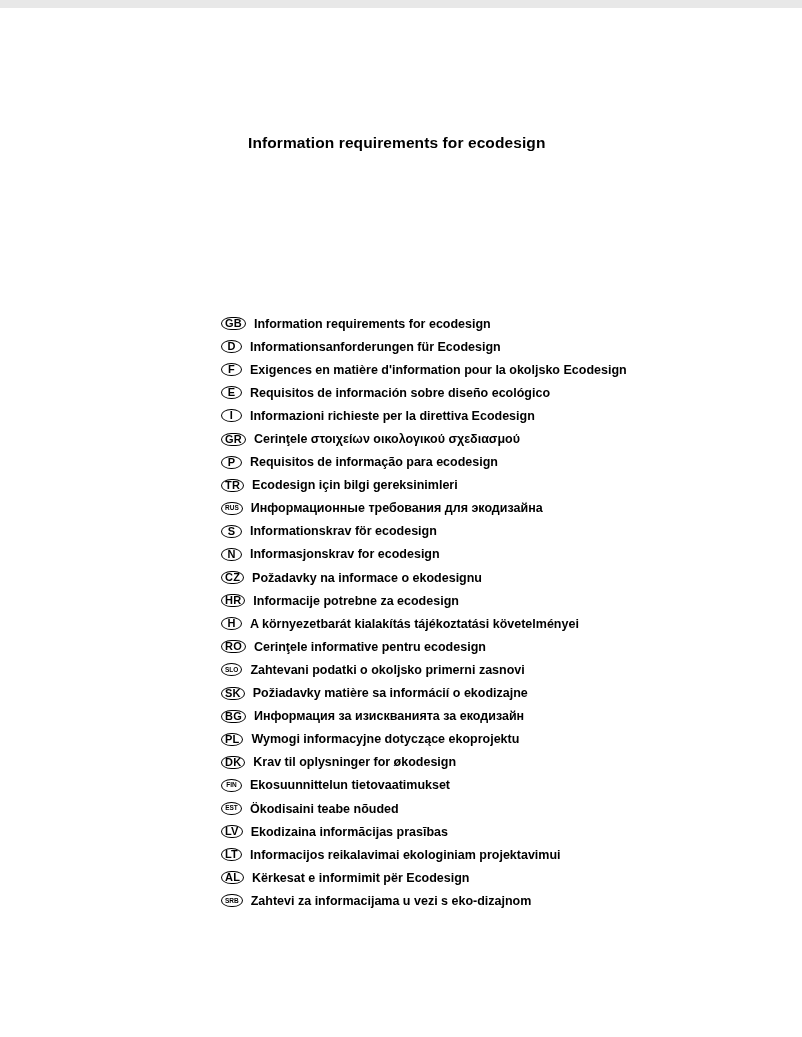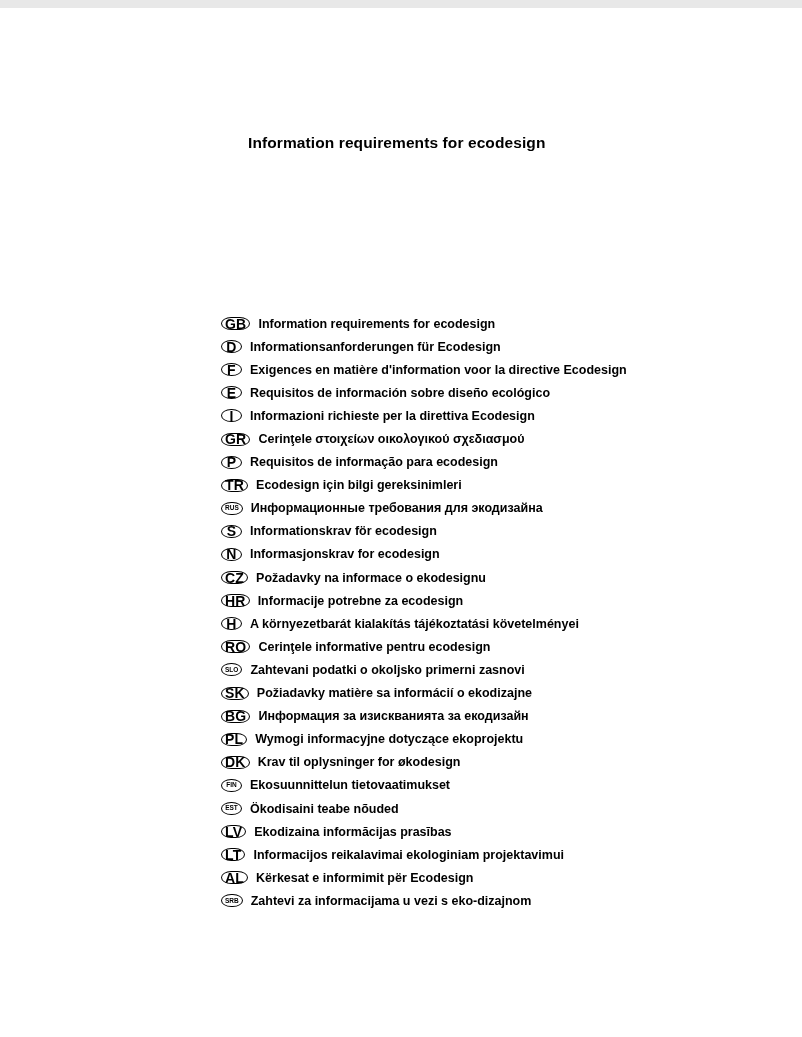--- a/index.html
+++ b/index.html
@@ -38,21 +38,21 @@
   .badge {
     display: inline-flex;
     align-items: center;
     justify-content: center;
     box-sizing: border-box;
     min-width: 21px;
     height: 13px;
     padding: 0 3px;
     border: 1.3px solid #000;
     border-radius: 11px / 7px;
-    font-size: 14px;
+    font-size: 11px;
     font-weight: bold;
     line-height: 1;
     letter-spacing: 0.2px;
     flex: 0 0 auto;
   }
   .badge.small {
     font-size: 6.5px;
     letter-spacing: 0;
   }
   .lang-text {
@@ -75,21 +75,21 @@
       <span class="lang-text">Information requirements for ecodesign</span>
     </div>
 
     <div class="lang-row">
       <span class="badge">D</span>
       <span class="lang-text">Informationsanforderungen für Ecodesign</span>
     </div>
 
     <div class="lang-row">
       <span class="badge">F</span>
-      <span class="lang-text">Exigences en matière d'information voor la directive Ecodesign</span>
+      <span class="lang-text">Exigences en matière d'information pour la okoljsko Ecodesign</span>
     </div>
 
 
     <div class="lang-row">
       <span class="badge">E</span>
       <span class="lang-text">Requisitos de información sobre diseño ecológico</span>
     </div>
 
     <div class="lang-row">
       <span class="badge">I</span>

